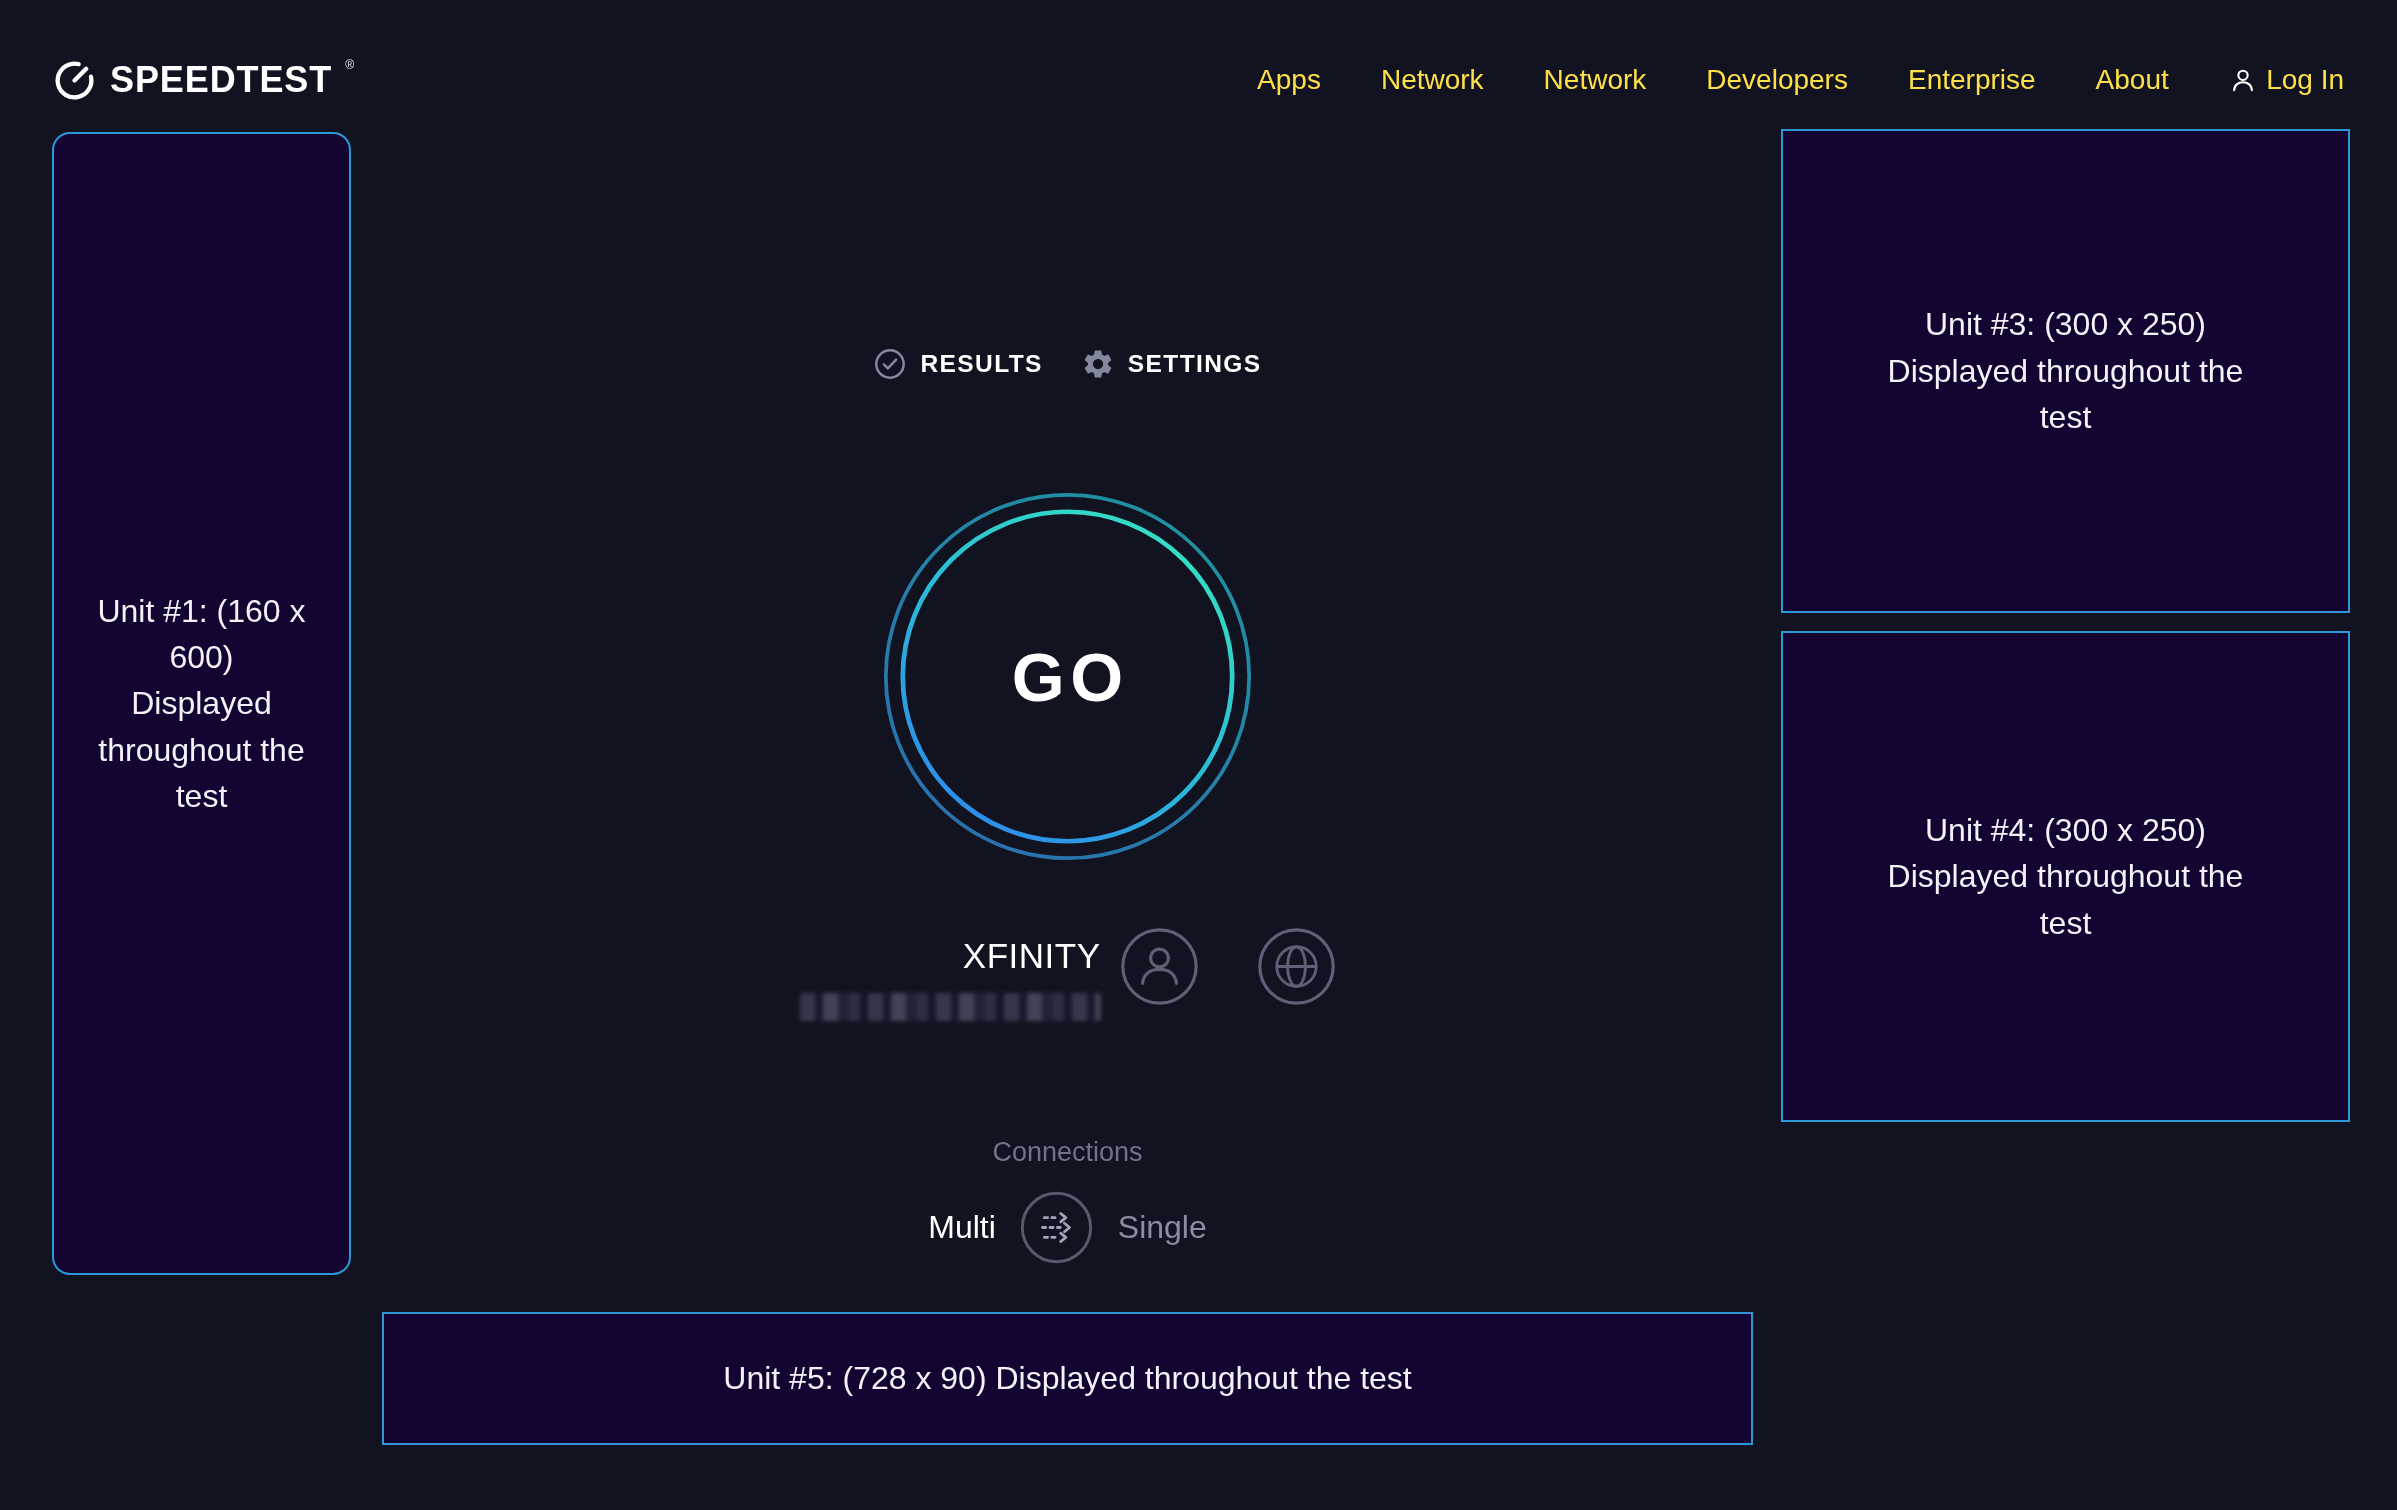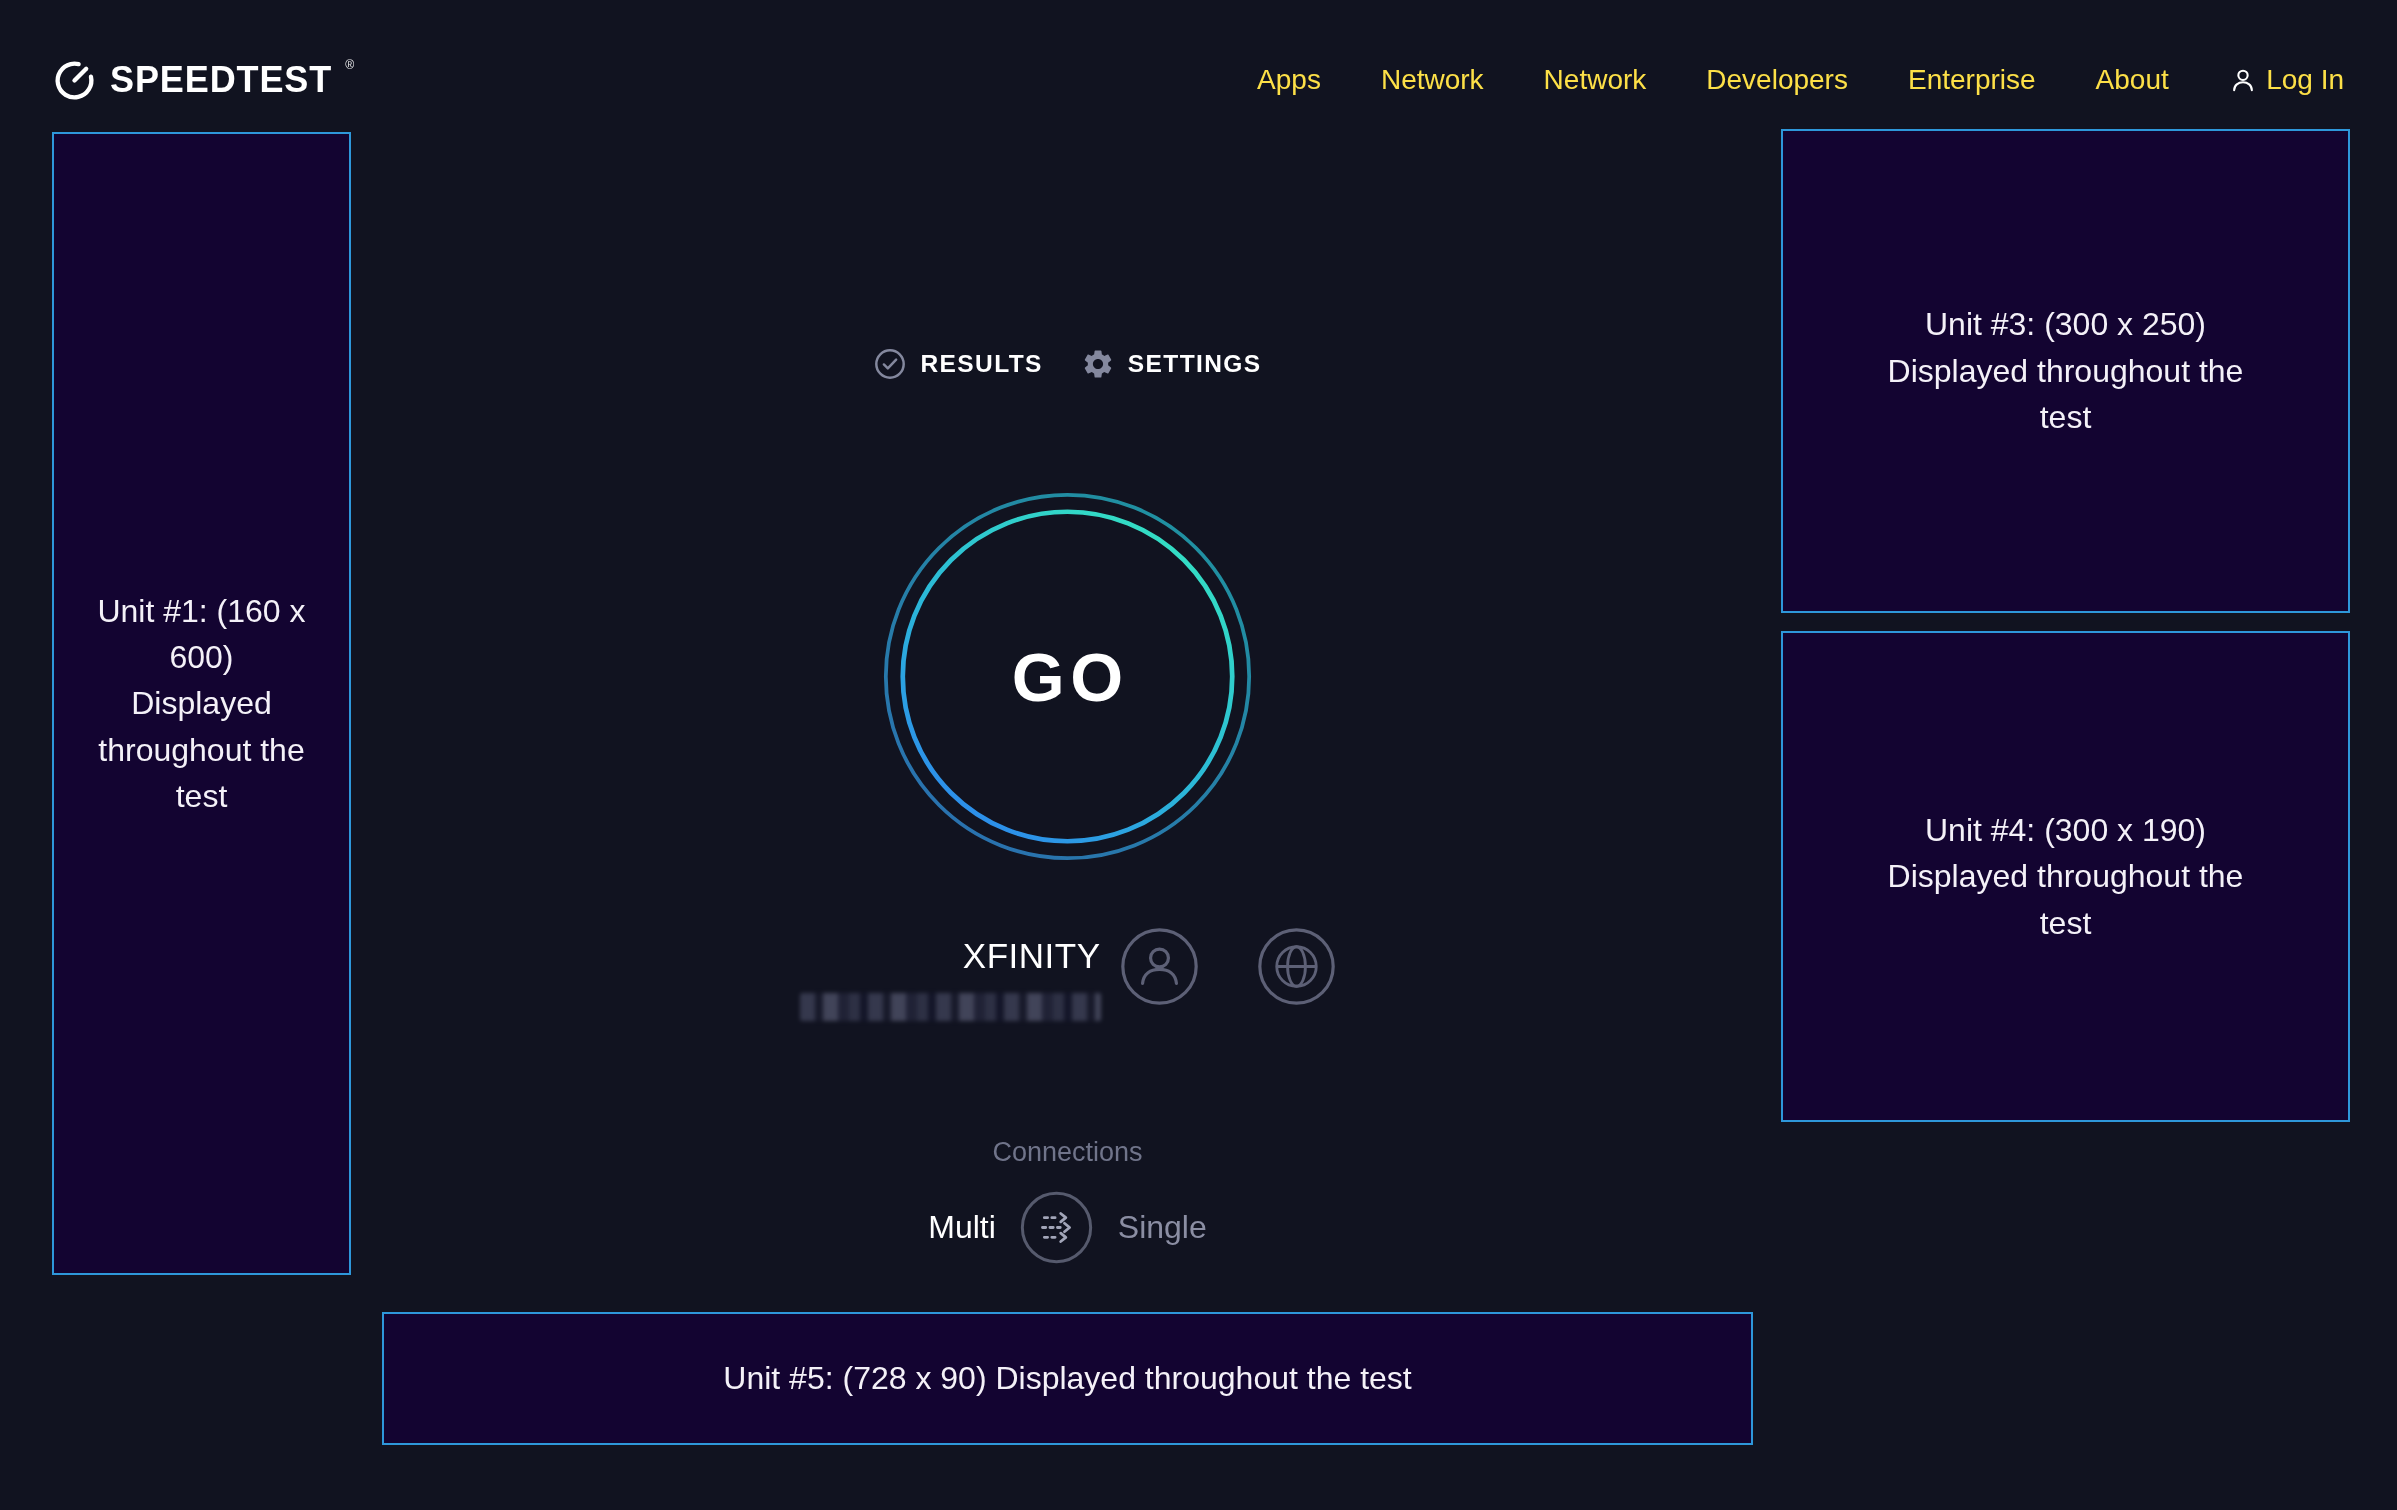--- a/index.html
+++ b/index.html
@@ -15,21 +15,21 @@
   .logo-text{font-size:36px;font-weight:700;letter-spacing:0.9px;line-height:43px;}
   .tm{font-size:12.2px;line-height:9.4px;margin-top:3.8px;opacity:.9;}
   nav{display:flex;align-items:center;gap:60px;}
   .nav-item{font-size:28px;font-weight:500;color:#fde047;text-decoration:none;cursor:pointer;}
   .login{display:flex;align-items:center;gap:9.4px;}
 
   
   .ad{position:absolute;background:#130431;border:2.8px solid #2e97da;box-sizing:border-box;
       display:flex;align-items:center;justify-content:center;text-align:center;cursor:pointer;}
   .ad-text{color:#f4f1f8;font-size:32px;line-height:1.45;}
-  .ad1{left:52px;top:132px;width:299px;height:1143px;}
+  .ad1{left:52px;top:132px;width:299px;height:1143px;border-radius:18px;}
   .ad1 .ad-text{max-width:212px;}
   .ad2{left:382px;top:132px;width:1371px;height:168px;}
   .ad3{left:1781px;top:129px;width:569px;height:484px;}
   .ad3 .ad-text{max-width:414px;}
   .ad4{left:1781px;top:631px;width:569px;height:491px;}
   .ad4 .ad-text{max-width:414px;}
   .ad5{left:382px;top:1312px;width:1371px;height:133px;}
 
   
   .tabs{position:absolute;left:382px;top:347px;width:1371px;
@@ -107,21 +107,21 @@
     </nav>
   </header>
 
   <div class="ad ad1">
     <span class="ad-text">Unit #1: (160 x 600) Displayed throughout the test</span>
   </div>
   <div class="ad ad3">
     <span class="ad-text">Unit #3: (300 x 250) Displayed throughout the test</span>
   </div>
   <div class="ad ad4">
-    <span class="ad-text">Unit #4: (300 x 190) Displayed throughout the test</span>
+    <span class="ad-text">Unit #4: (300 x 250) Displayed throughout the test</span>
   </div>
   <div class="ad ad5">
     <span class="ad-text">Unit #5: (728 x 90) Displayed throughout the test</span>
   </div>
 
   <div class="tabs">
     <button class="tab">
       <span class="tab-icon" style="display:flex;">
         <svg viewBox="0 0 36 36" width="34" height="34" fill="none">
           <circle cx="18" cy="18" r="14.5" stroke="#84889e" stroke-width="2.6"></circle>

